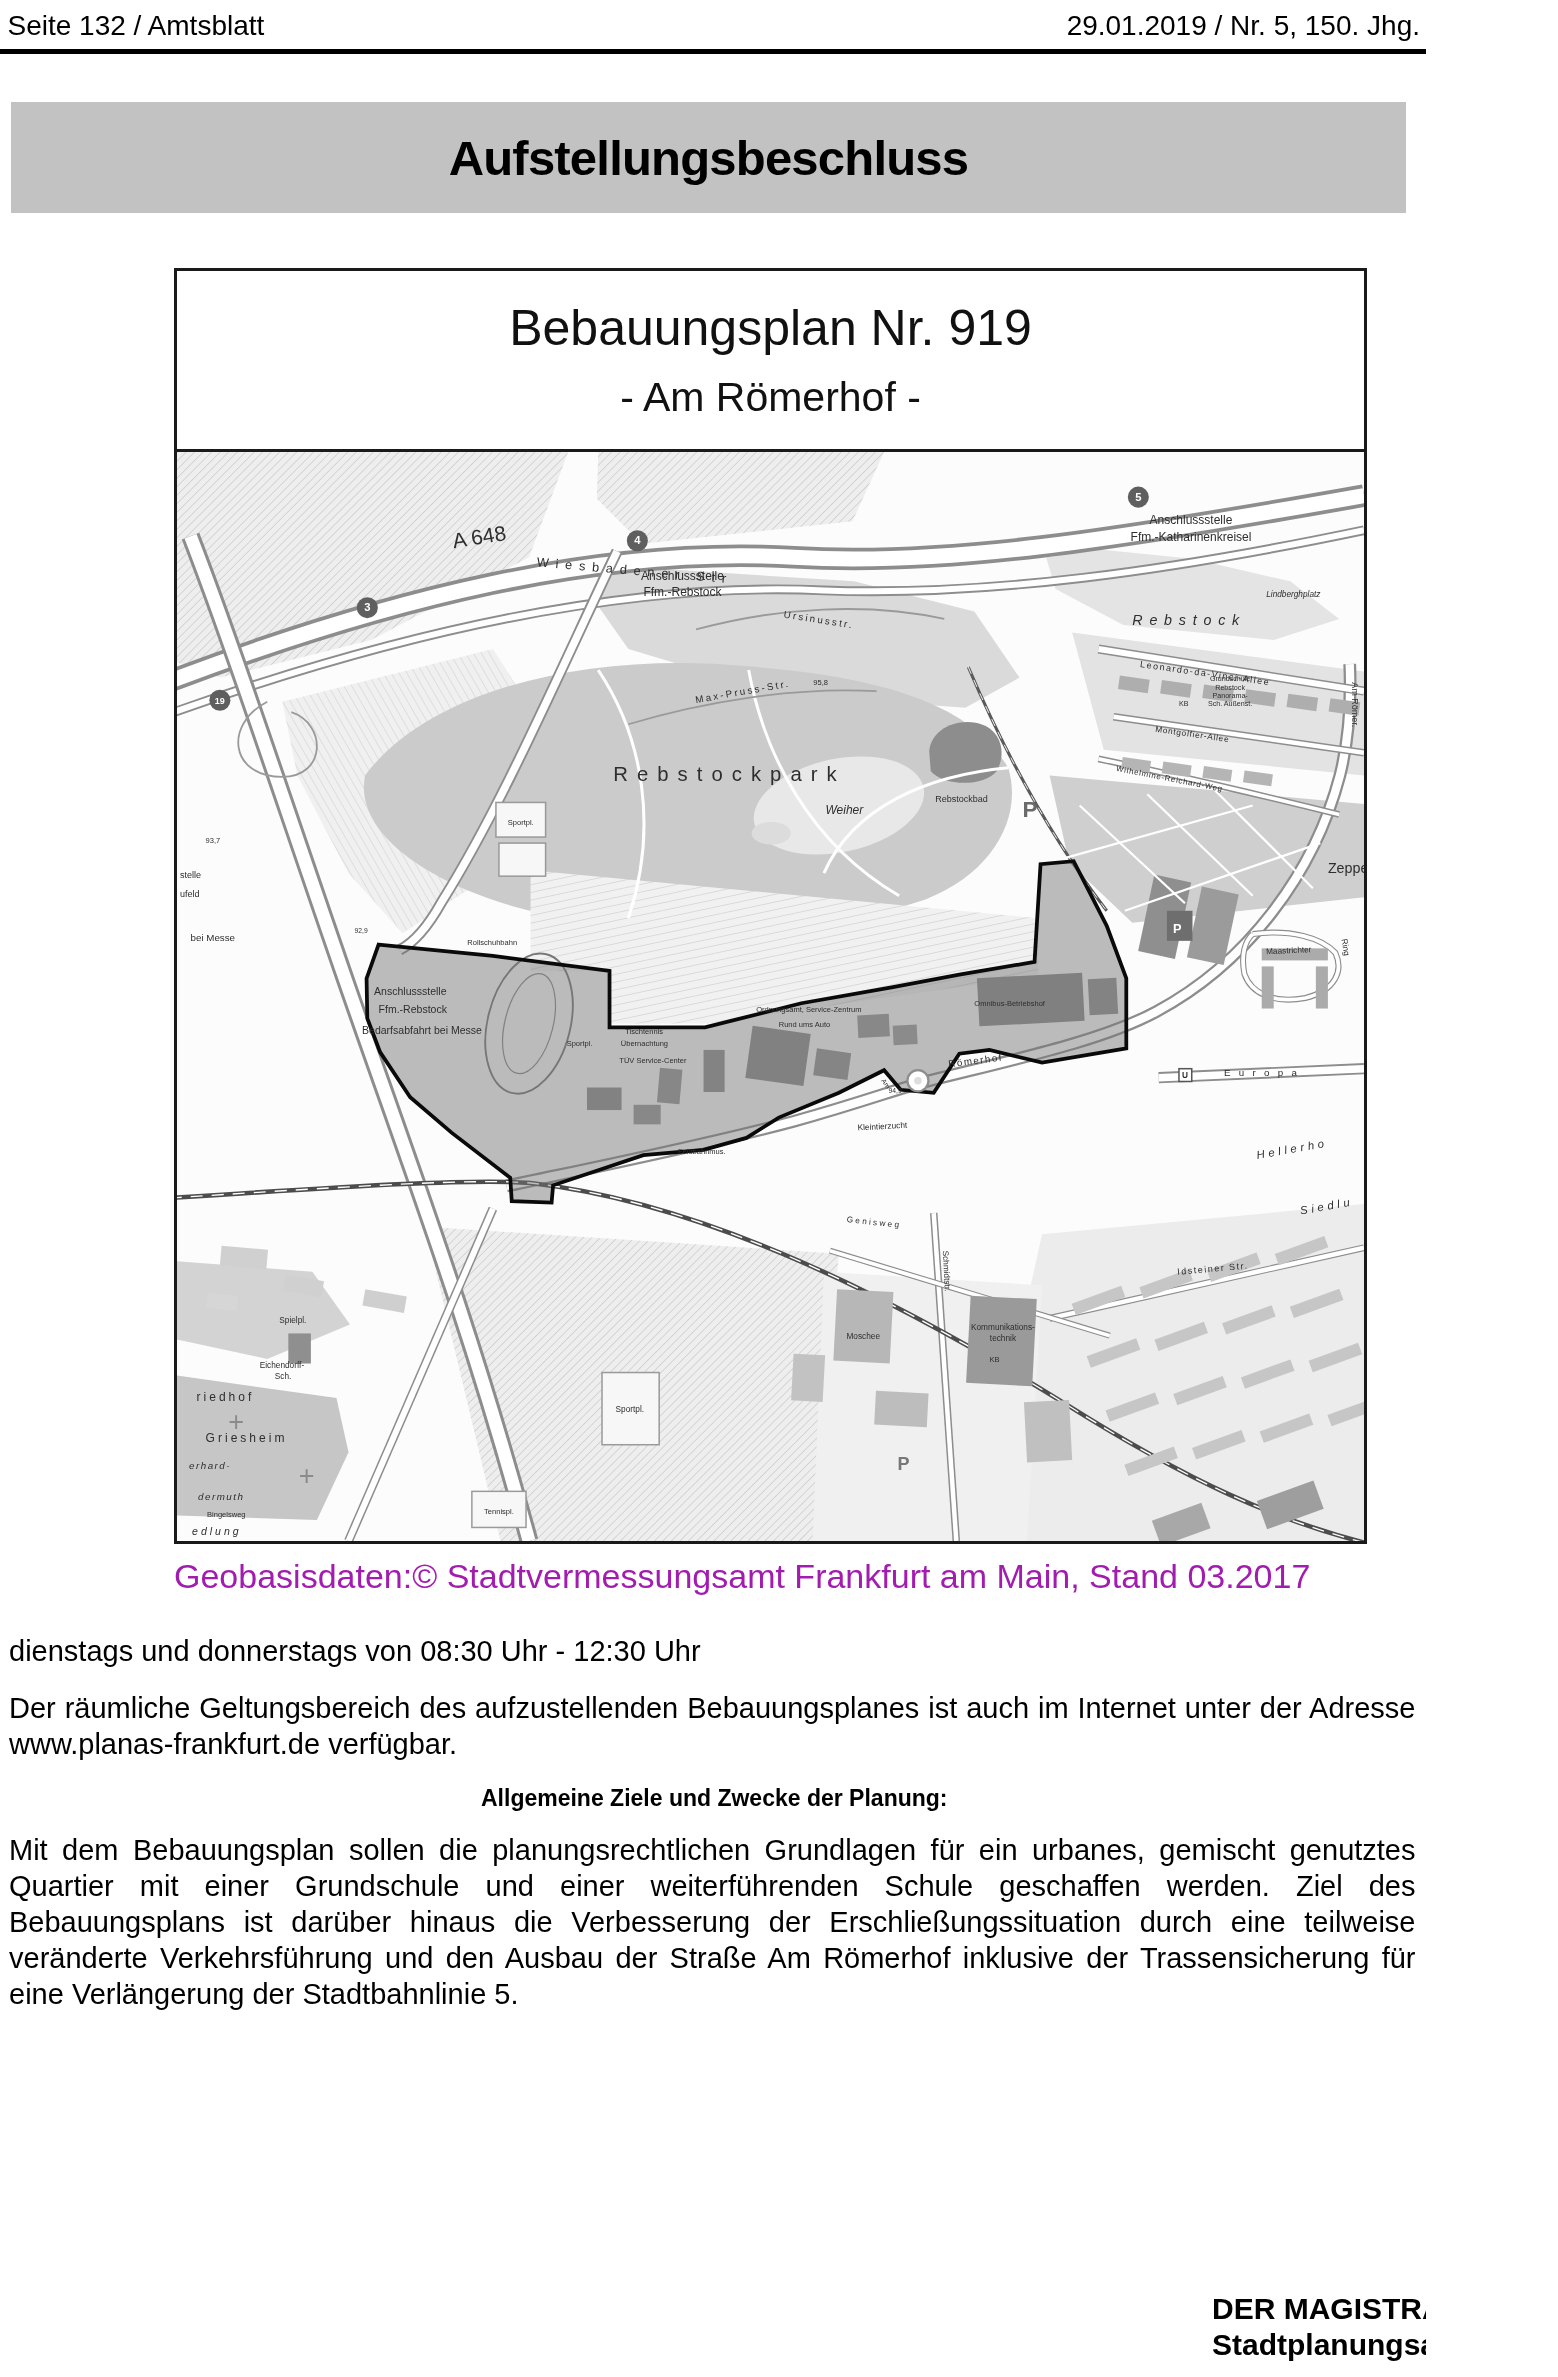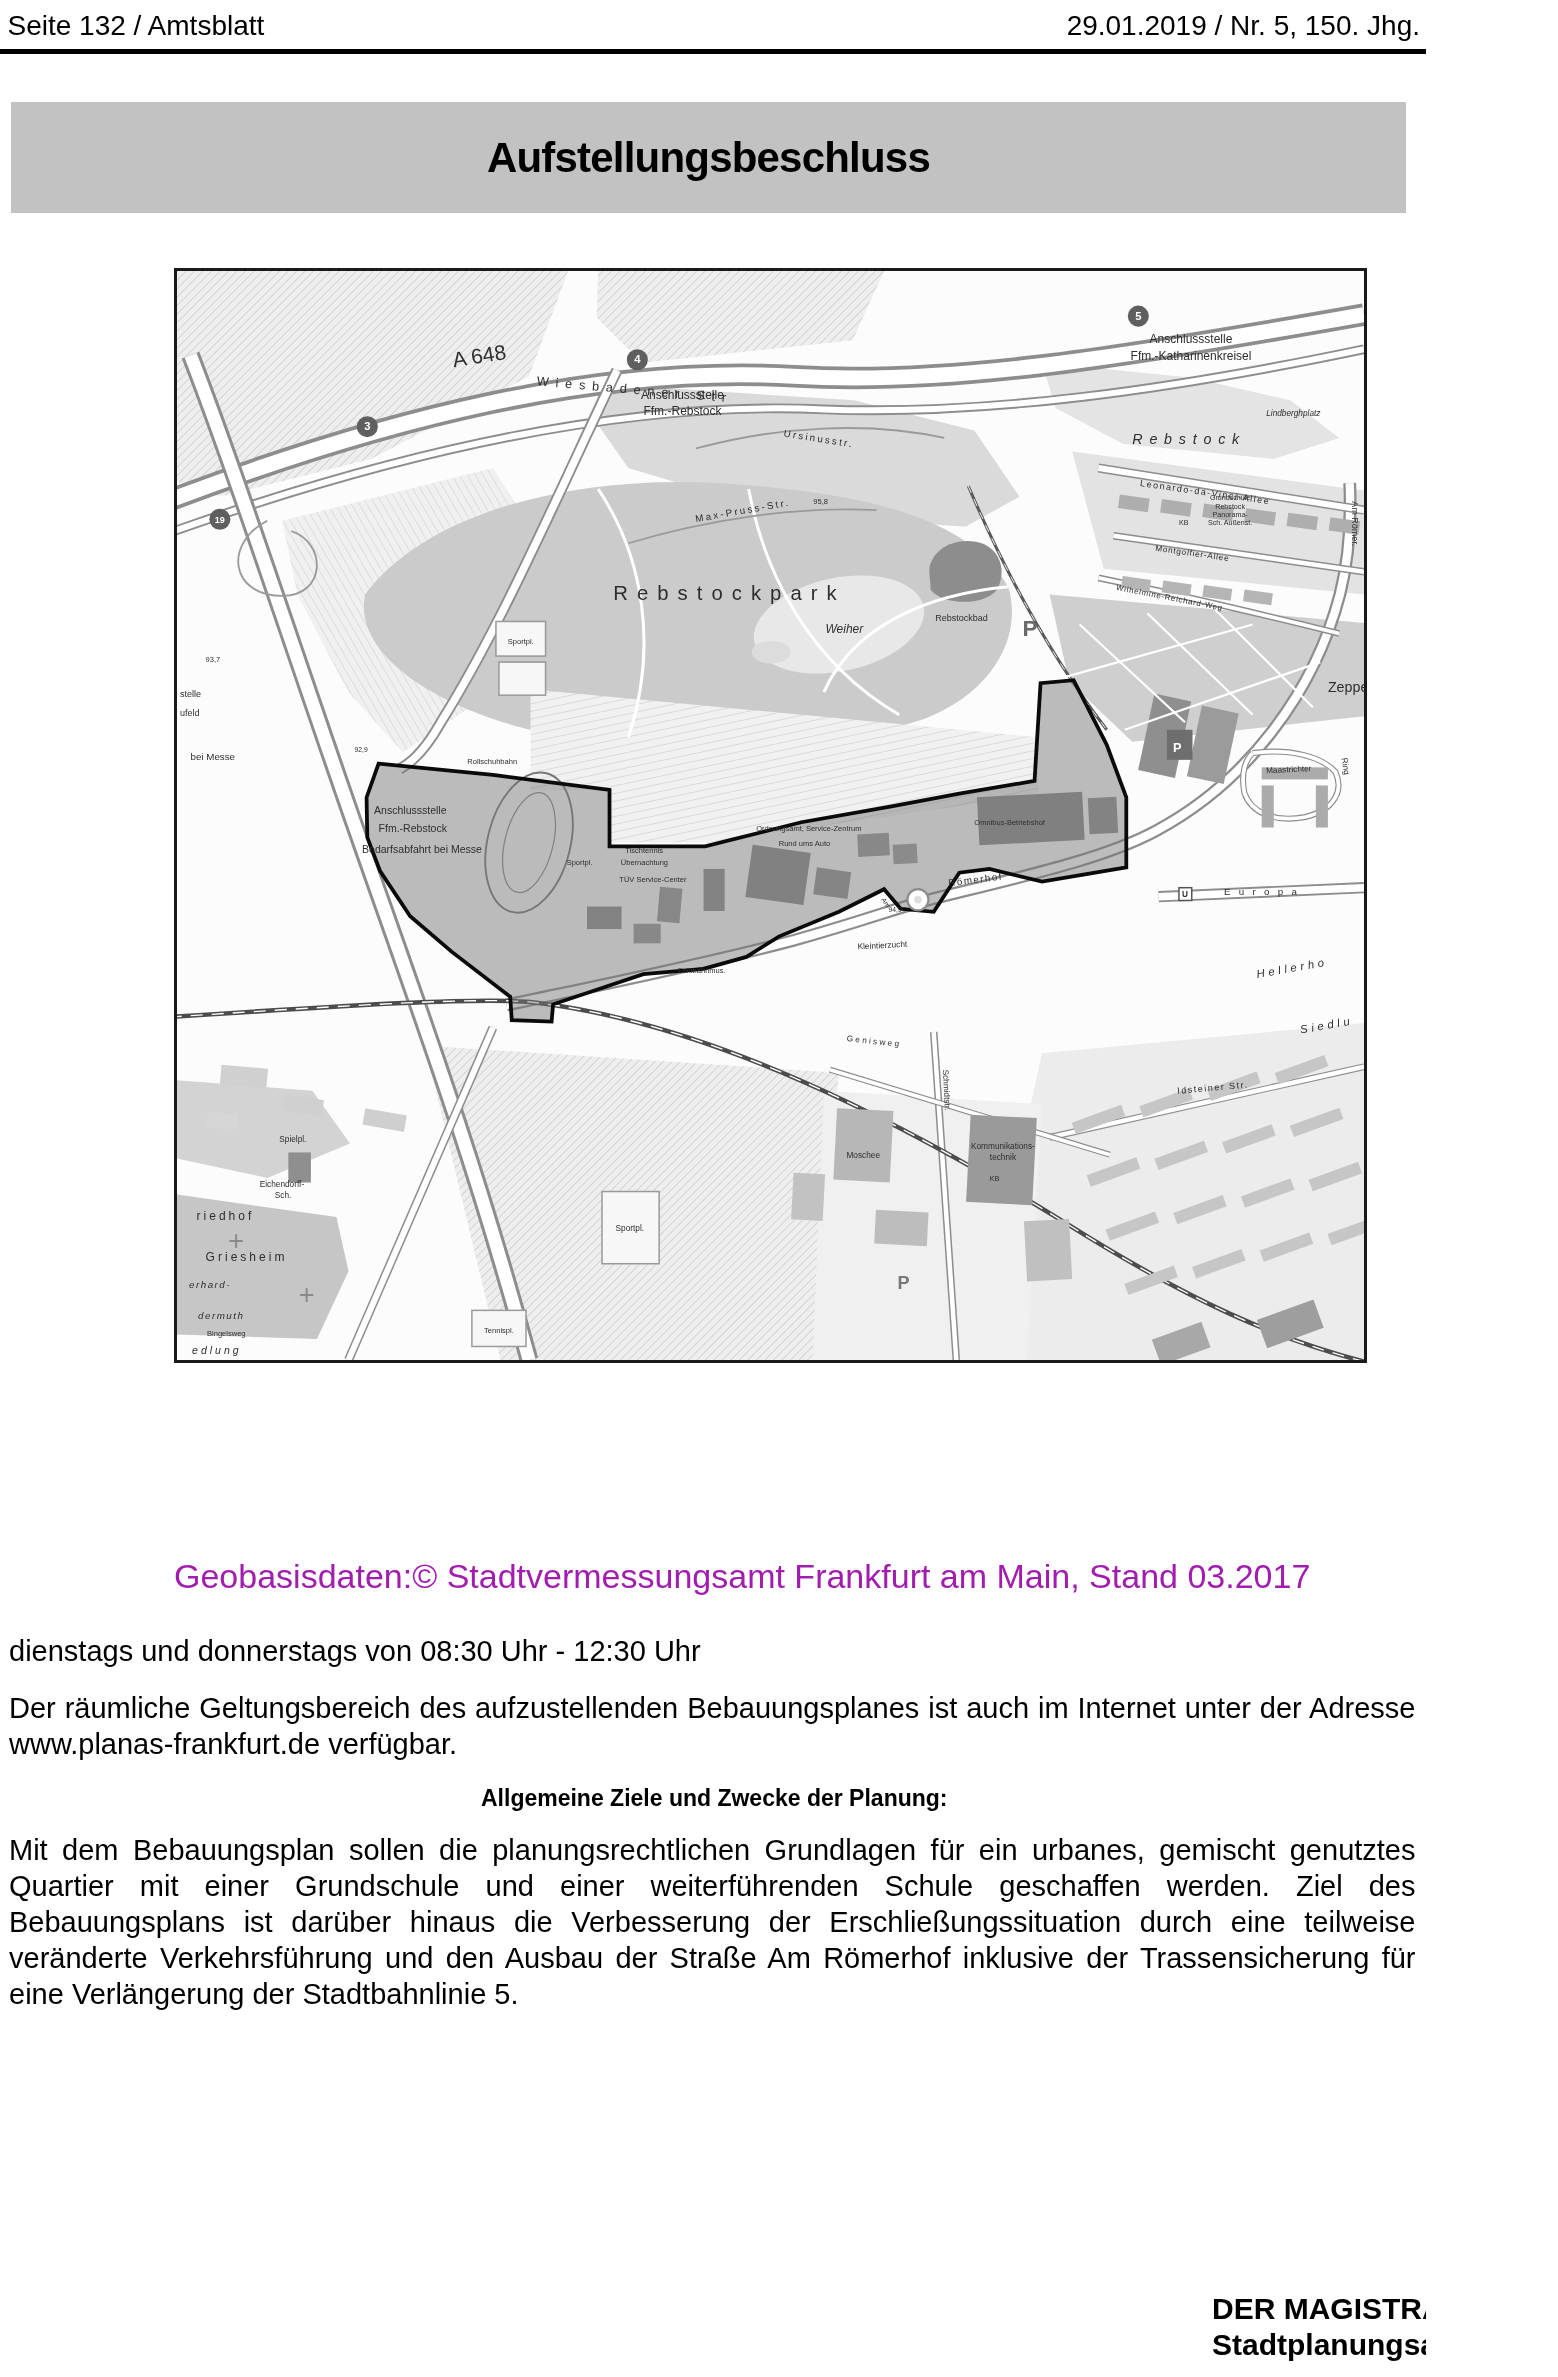--- a/index.html
+++ b/index.html
@@ -6,21 +6,21 @@
   body{width:1558px;height:2377px;font-family:"Liberation Sans","DejaVu Sans",sans-serif;color:#000;}
   .page{position:relative;width:1426px;height:2377px;overflow:hidden;background:#fff;}
 
   
   .hdr{position:absolute;top:0;left:0;right:0;height:54px;display:flex;justify-content:space-between;
        align-items:flex-end;padding:0 6px 7.5px 7.5px;font-size:28px;border-bottom:5.3px solid #000;box-sizing:border-box;}
 
   
   .banner{position:absolute;left:10.5px;right:19.6px;top:102px;height:111px;background:#c2c2c2;
           display:flex;align-items:center;justify-content:center;}
-  .banner h1{margin:0;font-size:42px;font-weight:bold;letter-spacing:-0.8px;}
+  .banner h1{margin:0;font-size:49px;font-weight:bold;letter-spacing:-0.8px;}
 
   
   .map{position:absolute;left:174px;top:268px;width:1187px;border:3px solid #1a1a1a;box-sizing:content-box;background:#fff;}
   .map-title{height:178px;border-bottom:3px solid #1a1a1a;display:flex;flex-direction:column;
              align-items:center;justify-content:center;gap:16.5px;}
   .map-title .l1{font-size:50px;color:#111;}
   .map-title .l2{font-size:41px;color:#111;}
   .map-canvas{height:1089px;overflow:hidden;}
   .map-canvas svg{display:block;width:100%;height:100%;}
 
@@ -43,20 +43,24 @@
   <header class="hdr">
     <span>Seite 132 / Amtsblatt</span>
     <span>29.01.2019 / Nr. 5, 150. Jhg.</span>
   </header>
 
   <div class="banner">
     <h1>Aufstellungsbeschluss</h1>
   </div>
 
   <figure class="map" style="margin:0">
+    <div class="map-title">
+      <div class="l1">Bebauungsplan Nr. 919</div>
+      <div class="l2">- Am Römerhof -</div>
+    </div>
     <div class="map-canvas">
       <svg id="map-svg" viewBox="0 0 1578 1448" preserveAspectRatio="none">
         <defs>
           <pattern id="hatch" width="8" height="8" patternUnits="userSpaceOnUse" patternTransform="rotate(45)">
             <rect width="8" height="8" fill="#eeeeee"></rect>
               <line x1="0" y1="0" x2="0" y2="8" stroke="#b5b5b5" stroke-width="1.2"></line>
           </pattern>
           <pattern id="hatch2" width="9" height="9" patternUnits="userSpaceOnUse" patternTransform="rotate(-30)">
             <rect width="9" height="9" fill="#f0f0f0"></rect>
               <line x1="0" y1="0" x2="0" y2="9" stroke="#bdbdbd" stroke-width="1"></line>

